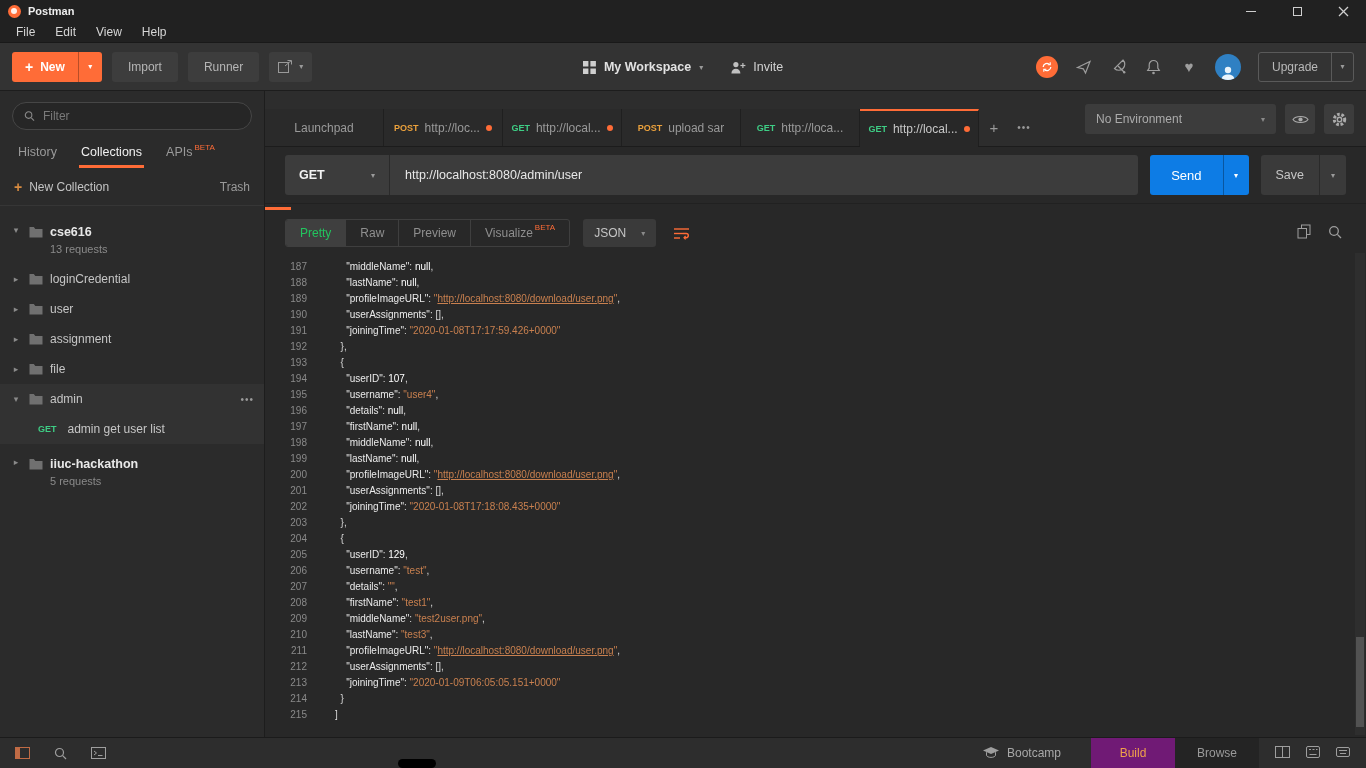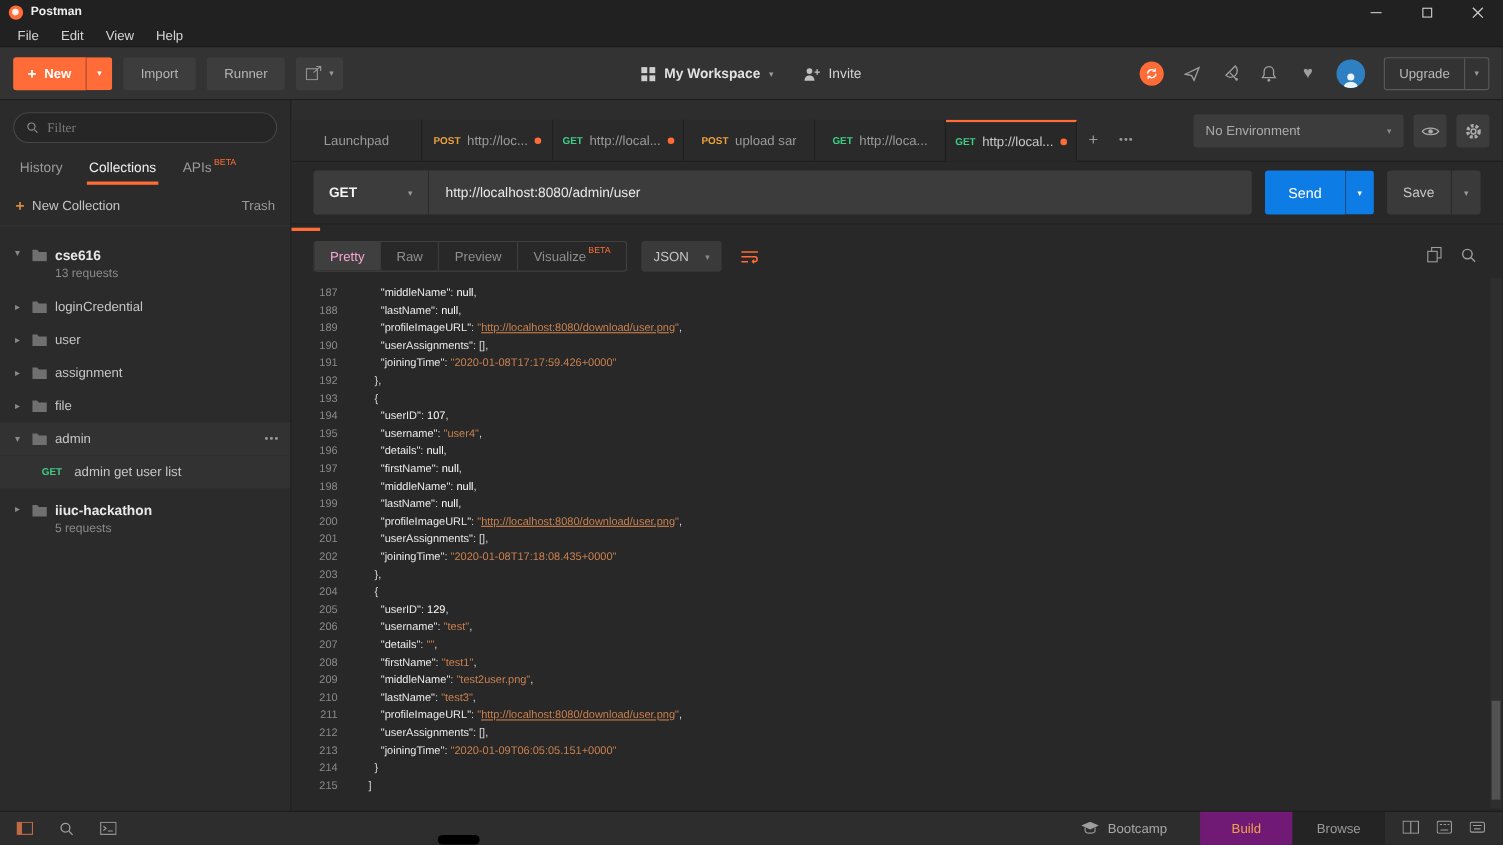--- a/index.html
+++ b/index.html
@@ -41,21 +41,21 @@
   .btn-upgrade{height:30px;border:1px solid #5a5a5a;border-radius:3px;display:flex;align-items:stretch;color:#b9b9b9}
   .btn-upgrade-main{display:flex;align-items:center;padding:0 13px;font-size:12px}
   .btn-upgrade-caret{width:22px;border-left:1px solid #5a5a5a;display:flex;align-items:center;justify-content:center;font-size:8px;color:#9a9a9a}
 
   
   .body{flex:1;display:flex;min-height:0}
 
   
   .sidebar{width:265px;background:#2b2b2b;border-right:1px solid #1d1d1d;display:flex;flex-direction:column;flex:none}
   .filter-box{margin:11px 12px 6px 12px;height:28px;border:1px solid #464646;border-radius:14px;background:#262626;display:flex;align-items:center;padding:0 11px;gap:8px;flex:none}
-  .filter-input{background:transparent;border:none;outline:none;color:#c8c8c8;font-size:12px;width:100%;font-family:Liberation Serif, serif}
+  .filter-input{background:transparent;border:none;outline:none;color:#c8c8c8;font-size:12px;width:100%;font-family:Liberation Sans, sans-serif}
   .filter-input::placeholder{color:#7a7a7a}
   .side-tabs{display:flex;align-items:stretch;height:32px;padding:0 6px;flex:none}
   .side-tab{padding:0 12px;display:flex;align-items:center;color:#9a9a9a;position:relative;font-size:12.5px}
   .side-tab.active{color:#f0f0f0}
   .side-tab.active::after{content:"";position:absolute;left:10px;right:10px;bottom:0;height:3px;background:#ff6c37}
   .beta-sup{color:#ff6c37;font-size:8px;margin-left:2px;transform:translateY(-5px)}
   .side-actions{height:38px;display:flex;align-items:center;padding:0 14px;border-bottom:1px solid #363636;flex:none}
   .new-collection{display:flex;align-items:center;gap:7px;color:#c4c4c4}
   .plus-orange{color:#d78b40;font-size:14px;font-weight:bold;line-height:1}
   .trash-label{margin-left:auto;color:#9a9a9a}
@@ -101,21 +101,21 @@
   .save-main{background:#3a3a3a;color:#c6c6c6;font-size:12.5px;display:flex;align-items:center;padding:16px 15px;border-radius:3px 0 0 3px}
   .save-caret{background:#3a3a3a;width:27px;border-left:1px solid #2a2a2a;border-radius:0 3px 3px 0;display:flex;align-items:center;justify-content:center;color:#9a9a9a;font-size:8px}
 
   .resize-strip{height:12px;position:relative;flex:none;border-top:1px solid #212121}
   .resize-indicator{position:absolute;left:0;top:3px;width:26px;height:3px;background:#ff6c37}
 
   .response-toolbar{height:36px;display:flex;align-items:center;padding:0 20px;gap:13px;flex:none}
   .view-group{display:flex;height:28px;border:1px solid #3f3f3f;border-radius:3px;overflow:hidden}
   .view-seg{padding:0 14px;display:flex;align-items:center;color:#8f8f8f;font-size:12px;border-right:1px solid #3f3f3f}
   .view-seg:last-child{border-right:none}
-  .view-seg.active{background:#3f3f3f;color:#f9a8d4}
+  .view-seg.active{background:#3f3f3f;color:#22c55e}
   .view-seg .beta-sup{transform:translateY(-6px)}
   .format-select{height:28px;background:#3a3a3a;border-radius:3px;display:flex;align-items:center;padding:0 11px;gap:15px;color:#c6c6c6;font-size:12px}
   .format-caret{color:#8a8a8a;font-size:8px}
   .wrap-btn{display:flex;align-items:center;justify-content:center;width:24px;height:24px}
   .rt-right{margin-left:auto;display:flex;gap:17px;align-items:center;padding-right:4px}
 
   .response-body{flex:1;position:relative;overflow:hidden;padding-top:8px;min-height:0}
   .code-line{display:flex;line-height:16px;font-family:Liberation Sans, sans-serif;font-size:10px}
   .line-num{width:42px;flex:none;text-align:right;color:#8a8a8a}
   .line-content{padding-left:28px;white-space:pre}

